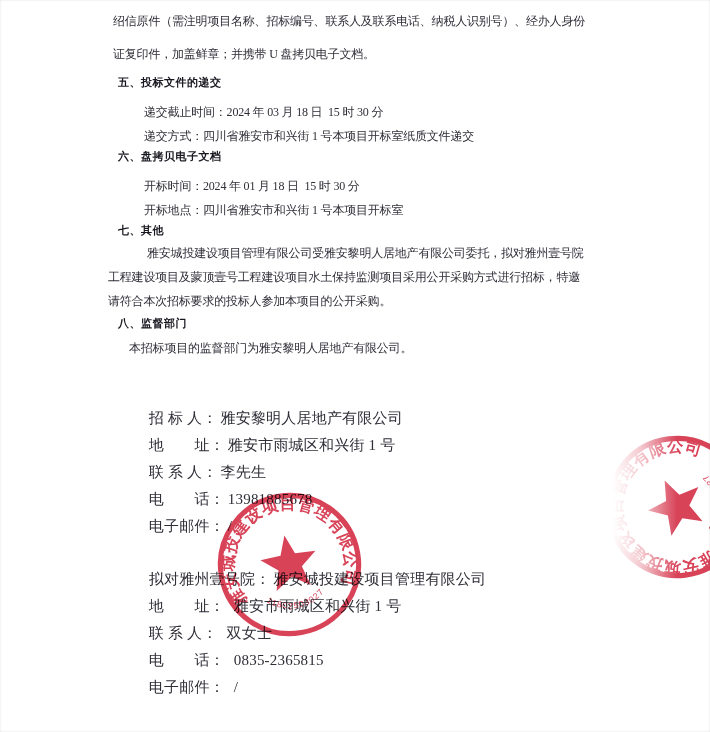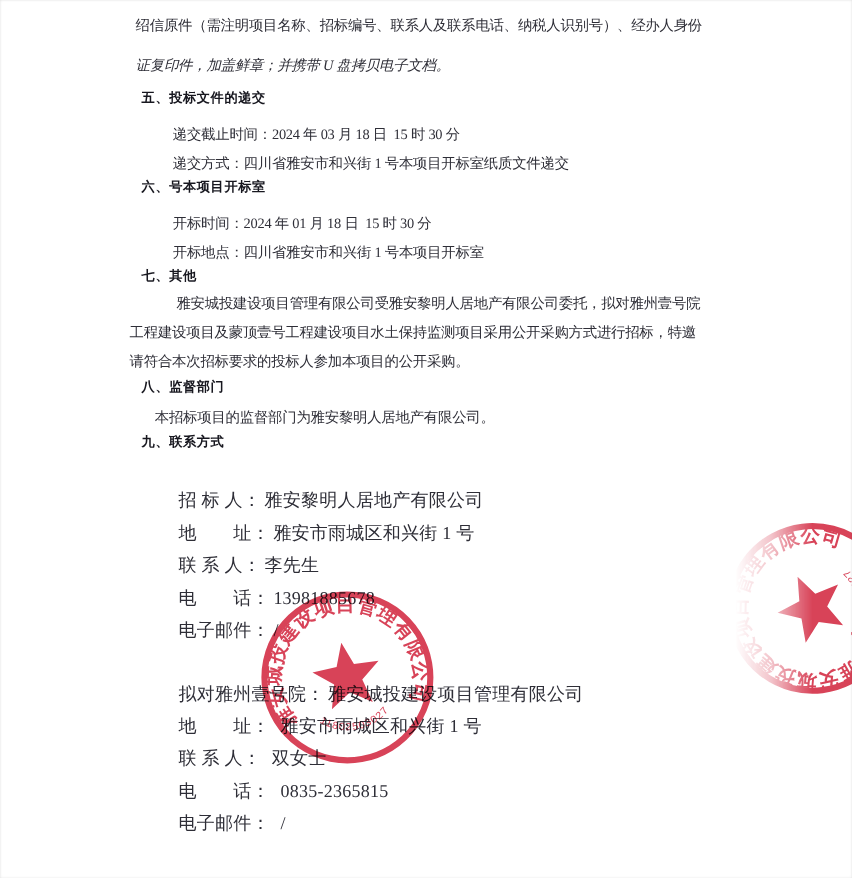--- a/index.html
+++ b/index.html
@@ -39,39 +39,38 @@
   .seal text { fill:currentColor; }
   .ring-text { font-size:24px; font-weight:600; letter-spacing:1px; }
   .num-text  { font-size:11.5px; letter-spacing:1px; font-family:"Liberation Sans","DejaVu Sans",sans-serif; }
 </style>
 </head>
 <body>
 
 <div class="page">
 
   <div class="ln" style="left:113px; top:14px;">绍信原件（需注明项目名称、招标编号、联系人及联系电话、纳税人识别号）、经办人身份</div>
-  <div class="ln" style="left:113px; top:47px;font-style:italic;">证复印件，加盖鲜章；并携带 U 盘拷贝电子文档。</div>
+  <div class="ln" style="left:113px; top:47px;">证复印件，加盖鲜章；并携带 U 盘拷贝电子文档。</div>
 
   <div class="ln heading" style="left:118px; top:76px;">五、投标文件的递交</div>
   <div class="ln" style="left:144px; top:105px;">递交截止时间：2024 年 03 月 18 日  15 时 30 分</div>
   <div class="ln" style="left:144px; top:129px;text-align:right;">递交方式：四川省雅安市和兴街 1 号本项目开标室纸质文件递交</div>
 
-  <div class="ln heading" style="left:118px; top:150px;">六、号本项目开标室</div>
+  <div class="ln heading" style="left:118px; top:150px;">六、盘拷贝电子文档</div>
   <div class="ln" style="left:144px; top:179px;">开标时间：2024 年 01 月 18 日  15 时 30 分</div>
   <div class="ln" style="left:144px; top:203px;">开标地点：四川省雅安市和兴街 1 号本项目开标室</div>
 
   <div class="ln heading" style="left:118px; top:224px;">七、其他</div>
   <div class="ln" style="left:147px; top:246px;">雅安城投建设项目管理有限公司受雅安黎明人居地产有限公司委托，拟对雅州壹号院</div>
   <div class="ln" style="left:108px; top:270px;">工程建设项目及蒙顶壹号工程建设项目水土保持监测项目采用公开采购方式进行招标，特邀</div>
   <div class="ln heading" style="left:118px; top:317px;">八、监督部门</div>
 
   <div class="ln" style="left:108px; top:294px;">请符合本次招标要求的投标人参加本项目的公开采购。</div>
   <div class="ln" style="left:129px; top:341px;">本招标项目的监督部门为雅安黎明人居地产有限公司。</div>
 
-  <div class="ln heading" style="left:118px; top:363px;">九、联系方式</div>
 
   <div class="ln row" style="left:133px; top:390px;">
     <span class="label">招 标 人：</span><span class="value">雅安黎明人居地产有限公司</span>
   </div>
   <div class="ln row" style="left:133px; top:417px;">
     <span class="label">地　　址：</span><span class="value">雅安市雨城区和兴街 1 号</span>
   </div>
   <div class="ln row" style="left:133px; top:444px;">
     <span class="label">联 系 人：</span><span class="value">李先生</span>
   </div>

